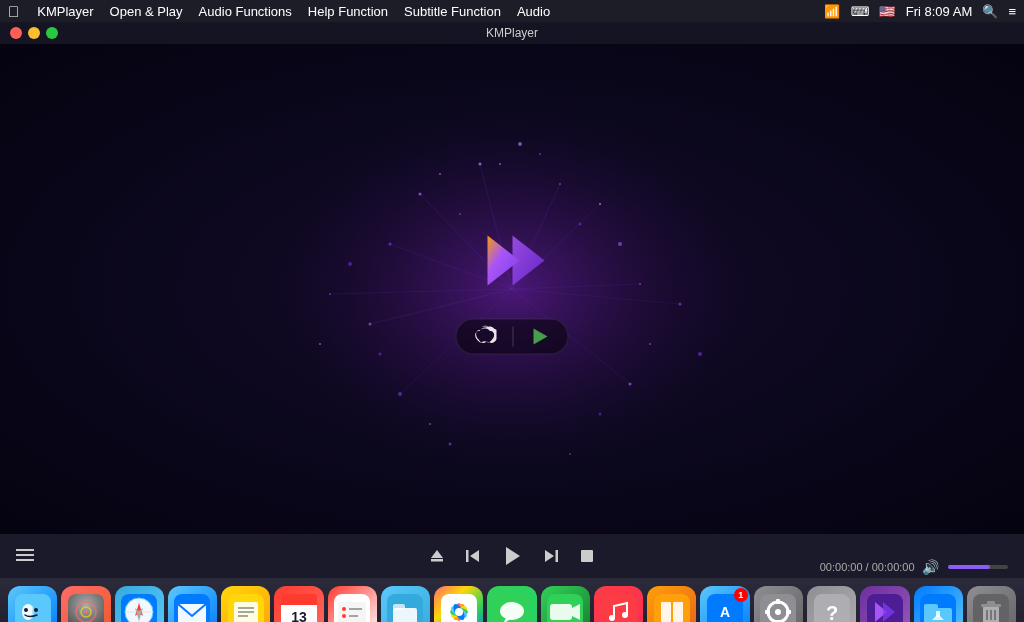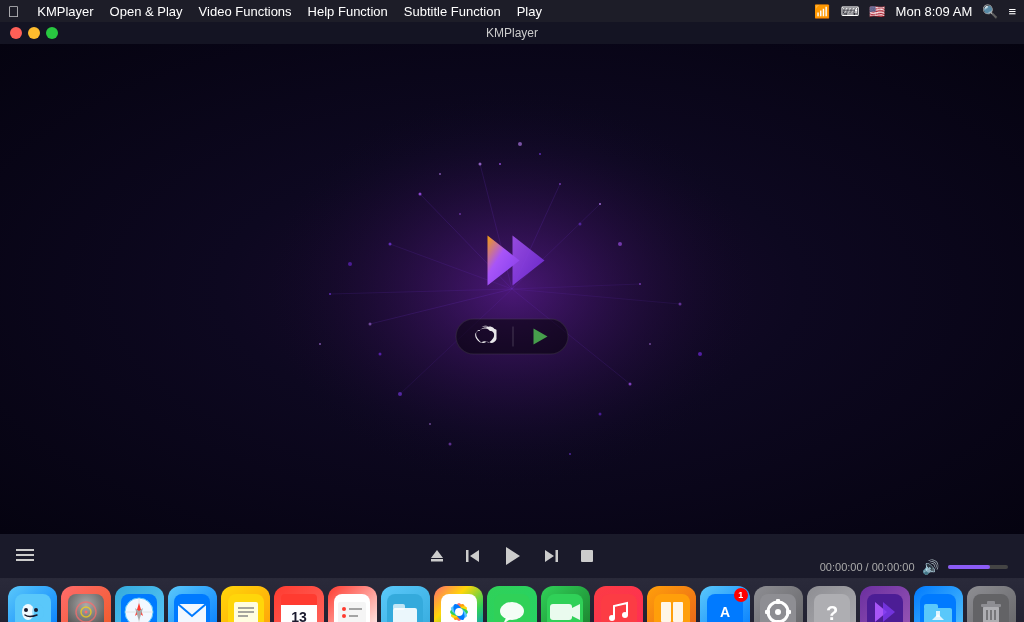--- a/index.html
+++ b/index.html
@@ -212,29 +212,29 @@
       pointer-events: none;
     }
   </style>
 </head>
 <body>
 
 <div id="menubar">
   <span class="menu-apple"></span>
   <span class="menu-item">KMPlayer</span>
   <span class="menu-item">Open &amp; Play</span>
-  <span class="menu-item">Video Functions</span>
+  <span class="menu-item">Audio Functions</span>
   <span class="menu-item">Help Function</span>
   <span class="menu-item">Subtitle Function</span>
-  <span class="menu-item">Play</span>
+  <span class="menu-item">Audio</span>
   <div class="menubar-right">
     <span class="menubar-icon">📶</span>
     <span class="menubar-icon">⌨</span>
     <span class="menubar-icon">🇺🇸</span>
-    <span class="menubar-icon">Mon 8:09 AM</span>
+    <span class="menubar-icon">Fri 8:09 AM</span>
     <span class="menubar-icon">🔍</span>
     <span class="menubar-icon">≡</span>
   </div>
 </div>
 
 <div id="titlebar">
   <div class="traffic-lights">
     <div class="tl tl-red"></div>
     <div class="tl tl-yellow"></div>
     <div class="tl tl-green"></div>

